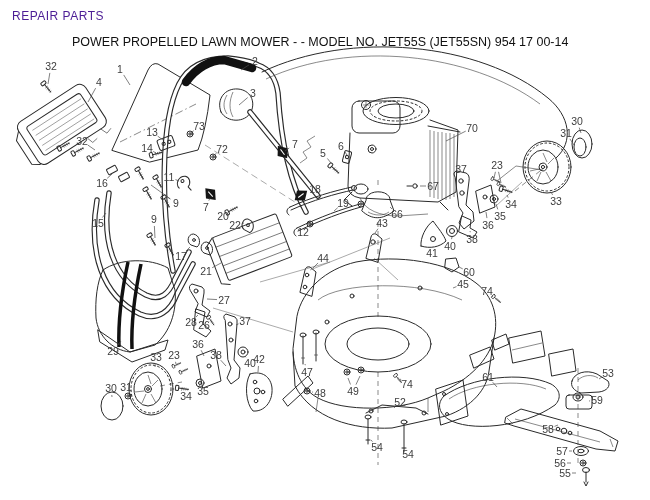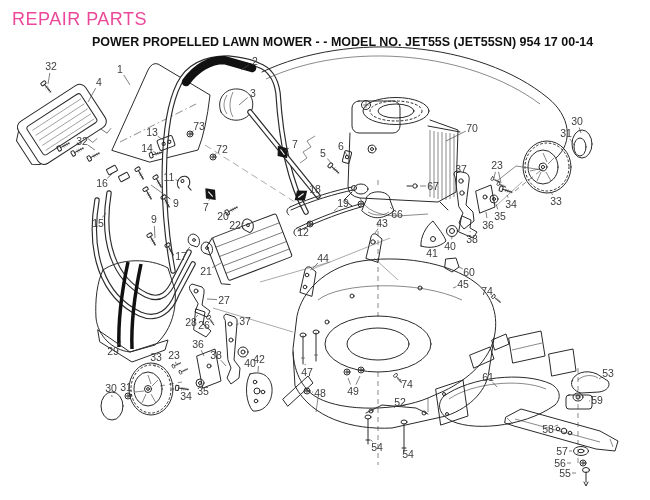--- a/index.html
+++ b/index.html
@@ -1,20 +1,20 @@
 <!DOCTYPE html>
 <html><head>
 <meta charset="utf-8">
 <style>
   html,body{margin:0;padding:0;background:#fff;}
   .sheet{position:relative;width:650px;height:500px;background:#ffffff;overflow:hidden;
          font-family:"Liberation Sans",sans-serif;}
-  .title{position:absolute;left:12px;top:9px;font-size:18px;font-weight:400;
-         letter-spacing:.5px;color:#ec4899;white-space:nowrap;}
-  .subtitle{position:absolute;left:92px;top:35px;font-size:12.5px;font-weight:700;
+  .title{position:absolute;left:12px;top:9px;font-size:12px;font-weight:400;
+         letter-spacing:.5px;color:#4c1d95;white-space:nowrap;}
+  .subtitle{position:absolute;left:72px;top:35px;font-size:12.5px;font-weight:400;
          color:#111;white-space:nowrap;}
   svg{position:absolute;left:0;top:0;}
   svg *{vector-effect:none;}
   .ln{stroke:#2a2a2a;stroke-width:1;fill:none;stroke-linecap:round;stroke-linejoin:round;}
   .thin{stroke:#3a3a3a;stroke-width:.6;fill:none;}
   .hair{stroke:#555;stroke-width:.5;fill:none;}
   .tube-o{stroke:#2a2a2a;stroke-width:5.5;fill:none;stroke-linecap:round;}
   .tube-i{stroke:#ffffff;stroke-width:3.2;fill:none;stroke-linecap:round;}
   .blk{fill:#151515;stroke:none;}
   .callout{font-family:"Liberation Sans",sans-serif;font-size:10.5px;fill:#3d3d3d;text-anchor:middle;}

